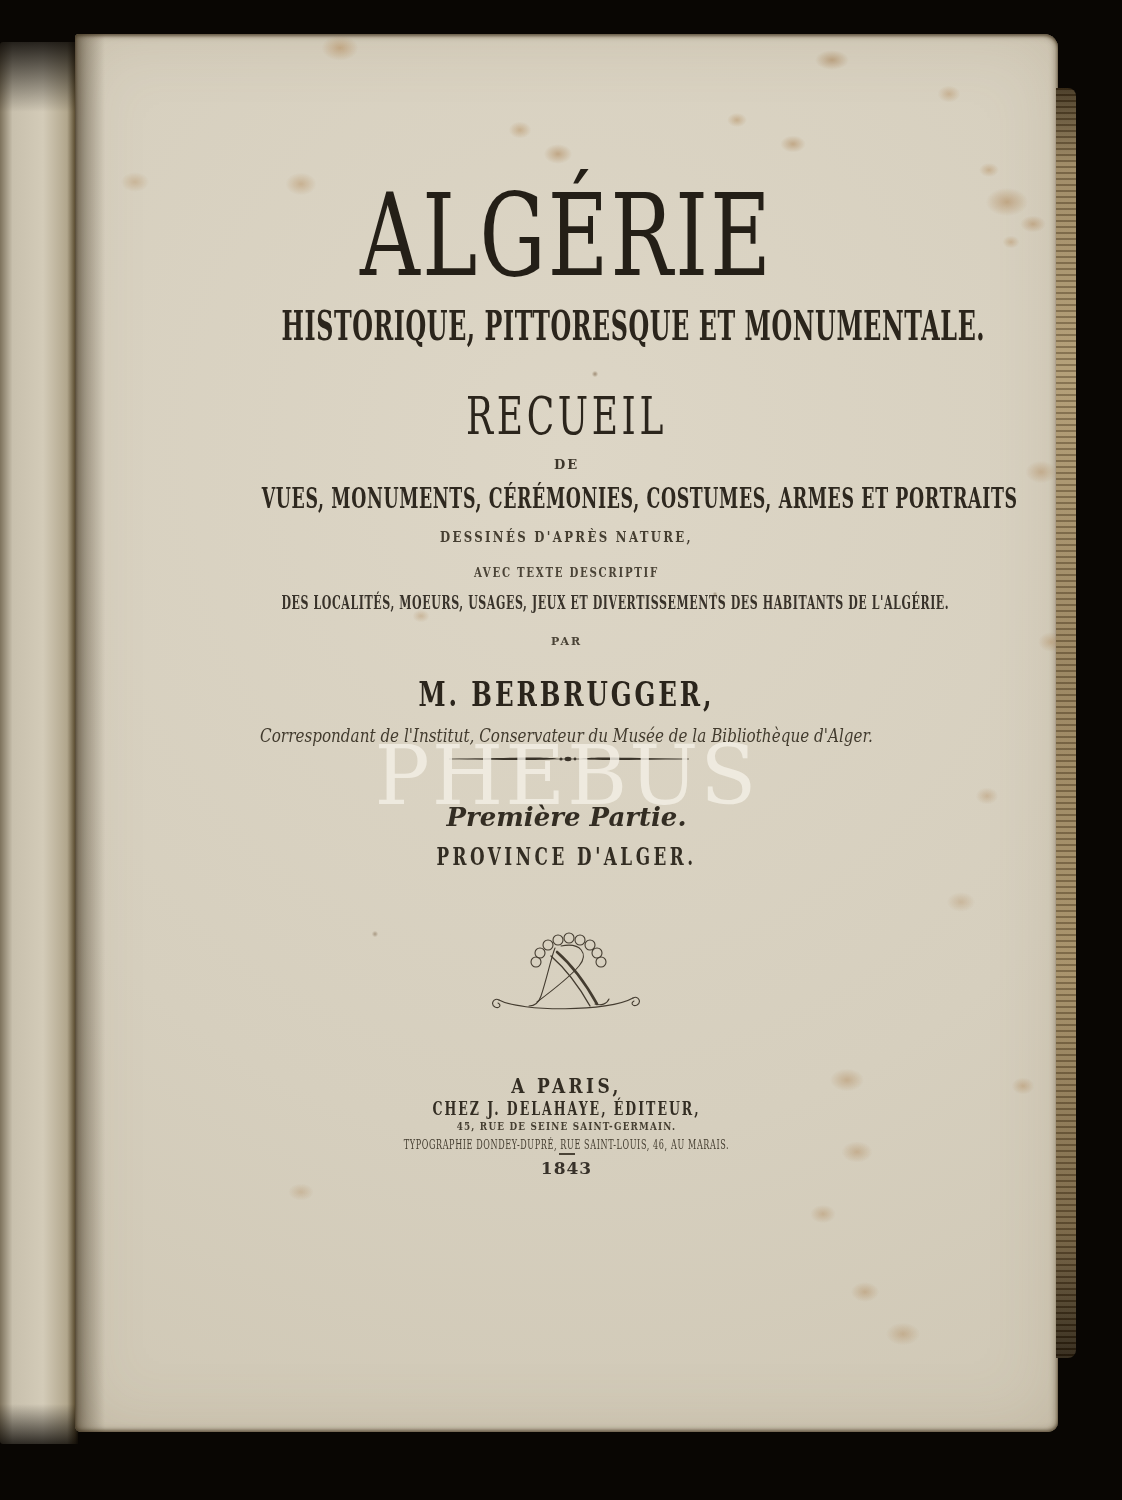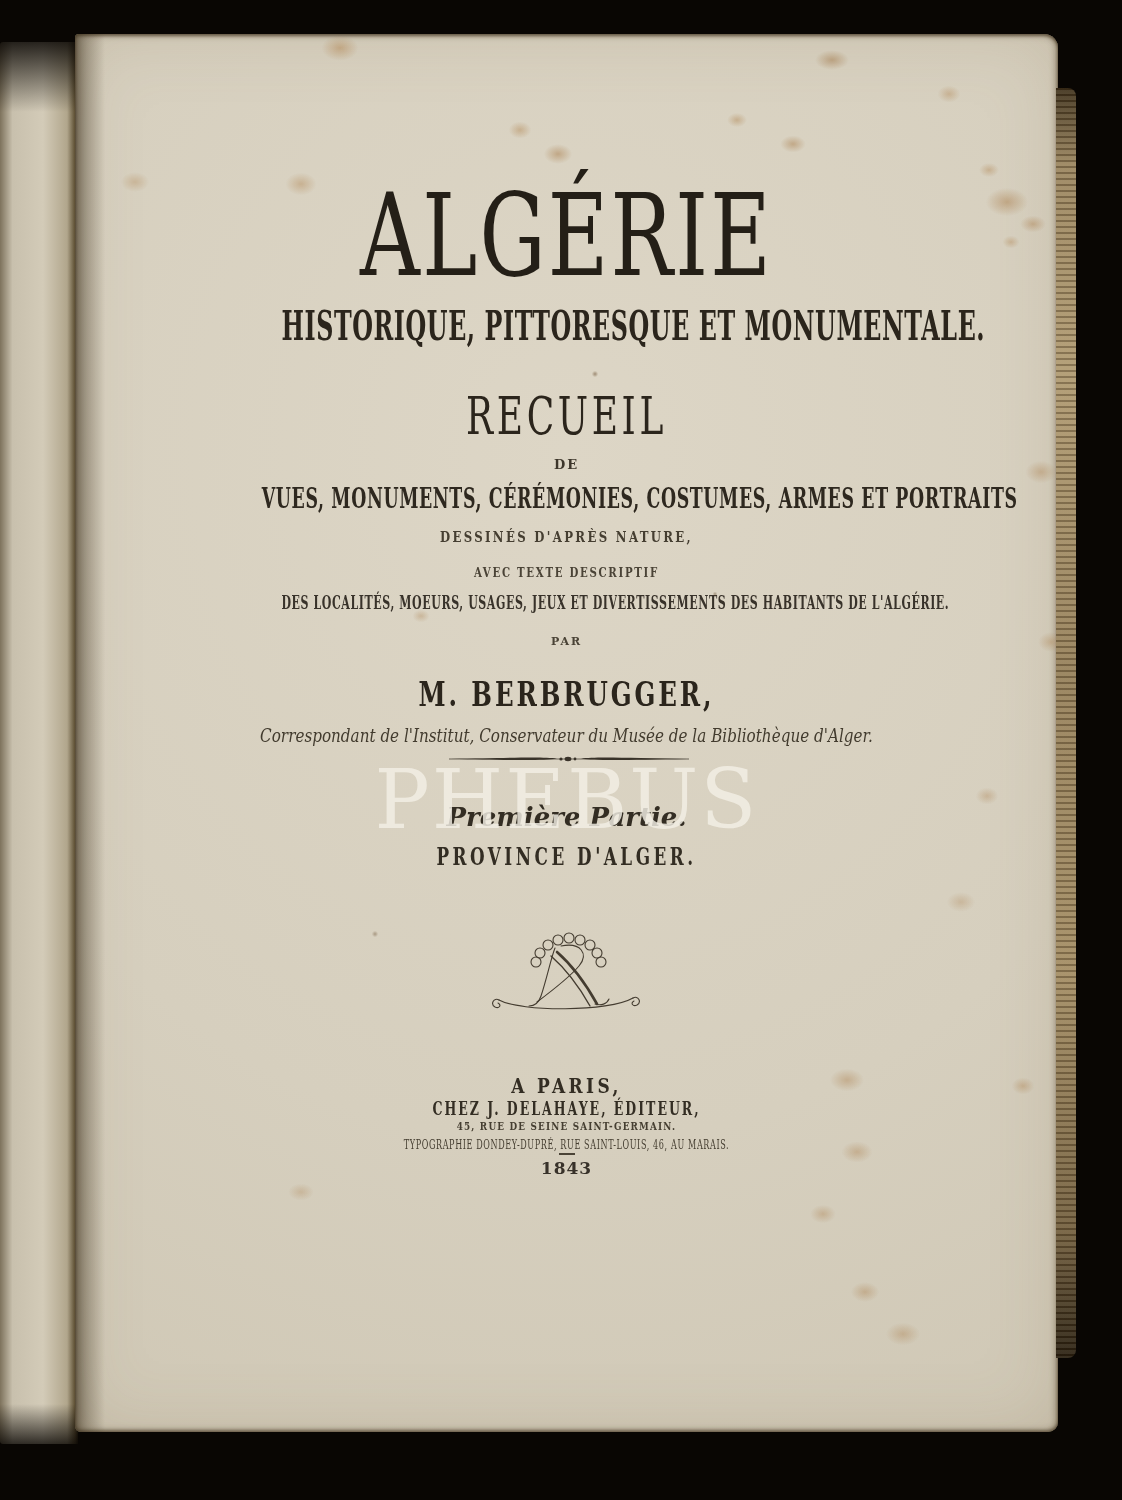--- a/index.html
+++ b/index.html
@@ -112,21 +112,20 @@
   .year-divider{
     position:absolute;top:1119px;left:50%;width:16px;height:2px;margin-left:-8px;
     background:#4a4336;
   }
   .rule-wrap{position:absolute;top:716px;left:50%;width:240px;margin-left:-118px;height:12px;}
   .monogram-wrap{position:absolute;top:884px;left:50%;width:150px;margin-left:-76px;height:95px;}
   .watermark{
     position:absolute;top:694px;left:0;right:0;text-align:center;white-space:nowrap;
     font-size:82px;letter-spacing:2px;color:rgba(243,239,229,.82);
     font-family:"DejaVu Serif","Liberation Serif",serif;
-    margin-top:24px;
   }
 </style>
 </head>
 <body>
 
 <div class="photo">
 
   <div class="left-strip"></div>
 
   <div class="page">

